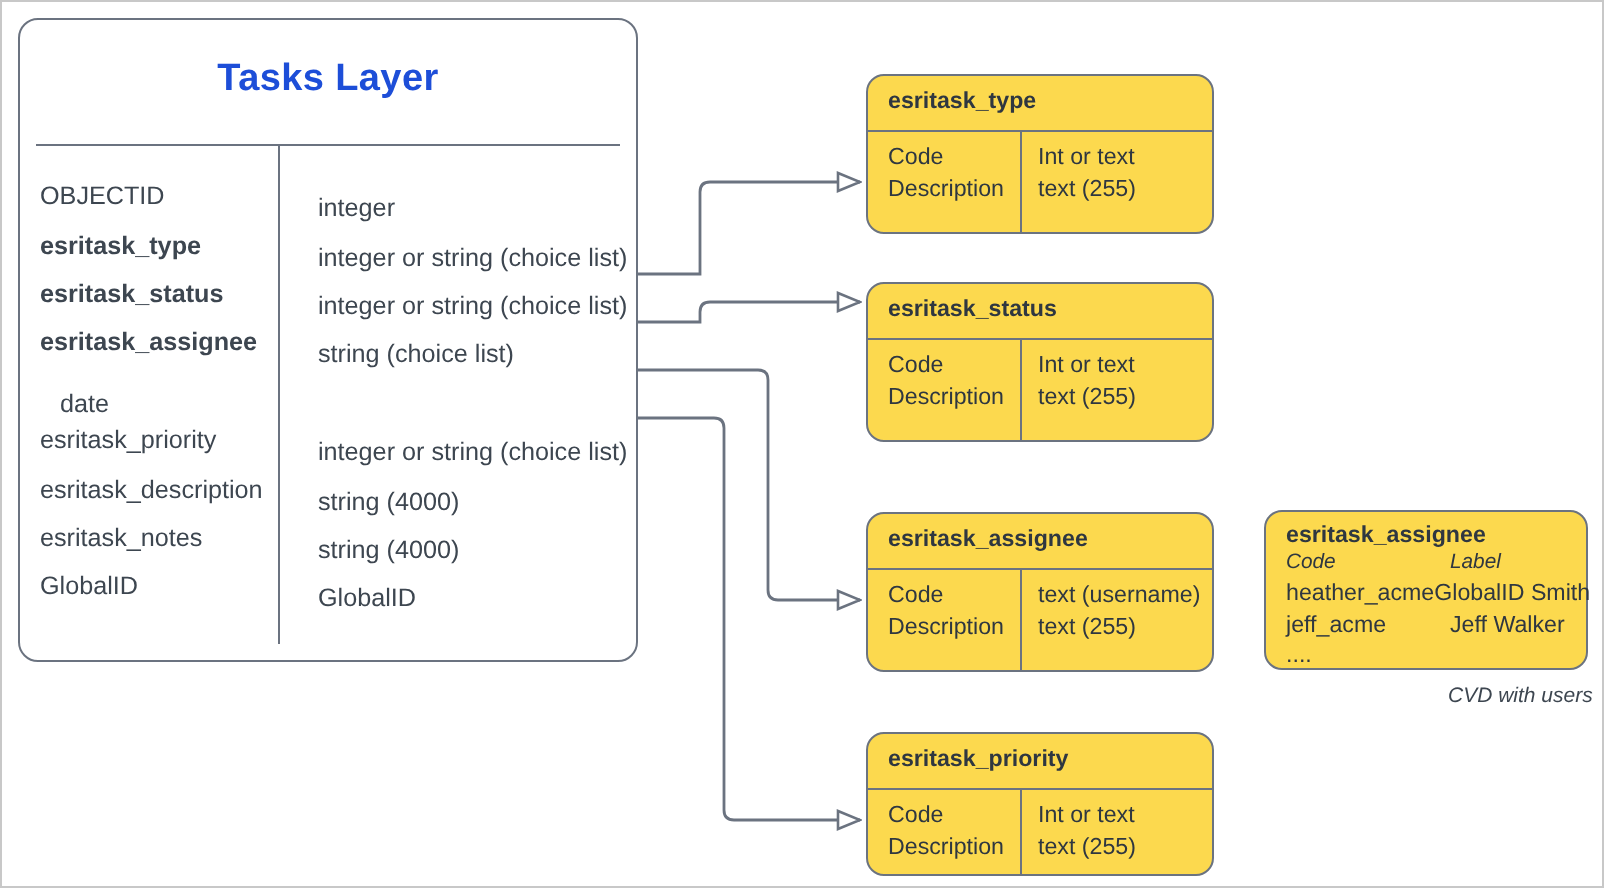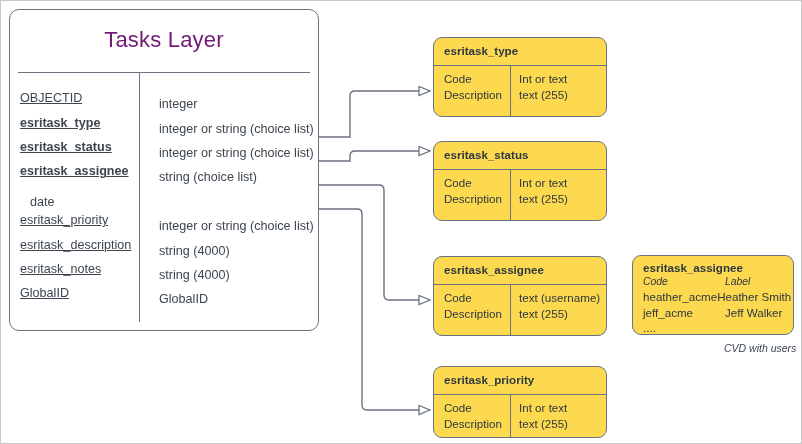--- a/index.html
+++ b/index.html
@@ -38,23 +38,24 @@
     height: 322px;
     background: #ffffff;
     border: 1.6px solid #6b7380;
     border-radius: 10px;
     box-sizing: border-box;
   }
   .entity-title {
     height: 60px;
     line-height: 60px;
     text-align: center;
-    font-size: 22px;
-    color: #701a75;
+    font-size: 19px;
+    color: #1d4ed8;
     letter-spacing: .2px;
+    font-weight: bold;
   }
   .entity-rule {
     position: absolute;
     left: 8px;
     right: 8px;
     top: 62px;
     height: 1.4px;
     background: #6b7380;
   }
   .entity-vrule {
@@ -75,21 +76,20 @@
     display: flex;
     height: 24.4px;
     align-items: center;
     font-size: 12.6px;
   }
   .row .fname {
     width: 129px;
     padding-left: 10px;
     box-sizing: border-box;
     white-space: nowrap;
-    text-decoration: underline;
   }
   .row .ftype {
     padding-left: 20px;
     white-space: nowrap;
     margin-top: 12px;
   }
   .row.key .fname { font-weight: bold; }
 
   
   .lut {
@@ -310,21 +310,21 @@
 
   <div class="cvd" style="left:631px; top:254px; width:162px; height:80px;">
     <div class="cvd-title">esritask_assignee</div>
     <div class="cvd-grid">
       <div class="cvd-line head">
         <span class="c1">Code</span>
         <span>Label</span>
       </div>
       <div class="cvd-line">
         <span class="c1">heather_acme</span>
-        <span>Heather Smith</span>
+        <span>GlobalID Smith</span>
       </div>
       <div class="cvd-line">
         <span class="c1">jeff_acme</span>
         <span>Jeff Walker</span>
       </div>
       <div class="cvd-line">
         <span class="c1">....</span>
         <span></span>
       </div>
     </div>

